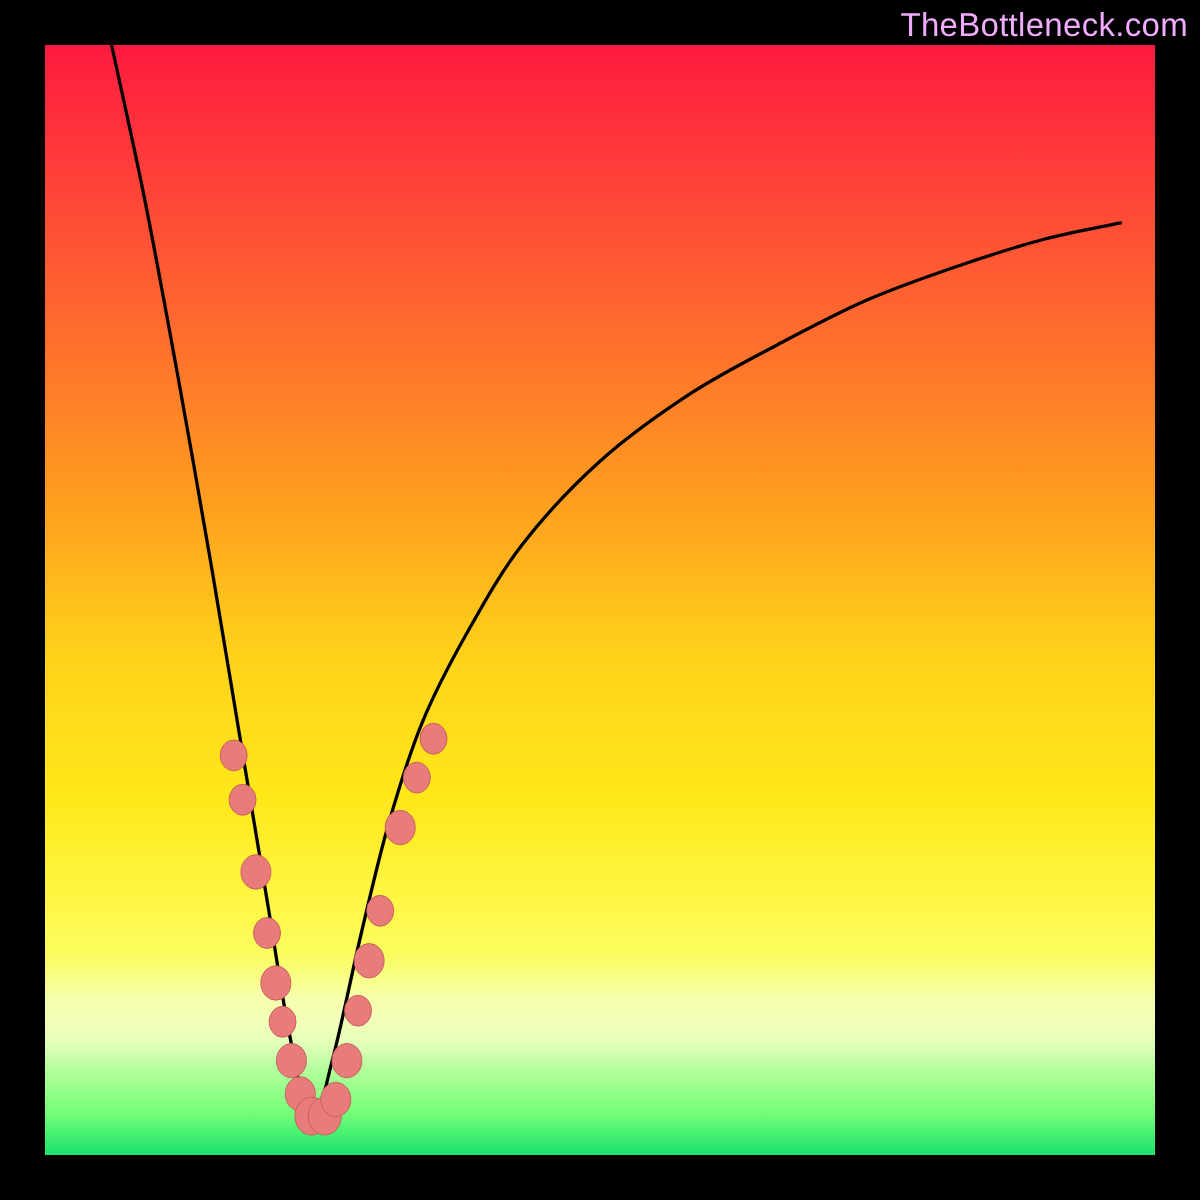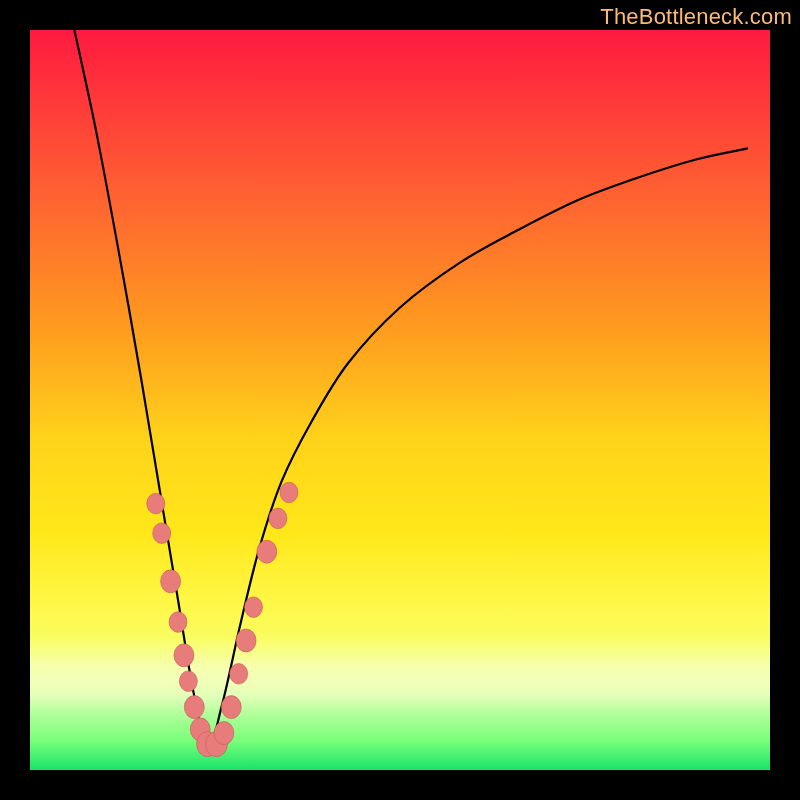--- a/index.html
+++ b/index.html
@@ -48,21 +48,21 @@
       rgba(255,255,210,0.0) 0%,
       rgba(255,255,210,0.55) 40%,
       rgba(255,255,210,0.55) 60%,
       rgba(255,255,210,0.0) 100%);
     pointer-events: none;
   }
   .watermark {
     position: absolute;
     top: 4px;
     right: 8px;
-    color: #fdba74;
+    color: #f0abfc;
     font-size: 22px;
     font-weight: 500;
     letter-spacing: 0.2px;
   }
   svg.curve {
     position: absolute;
     left: 0;
     top: 0;
     width: 100%;
     height: 100%;

